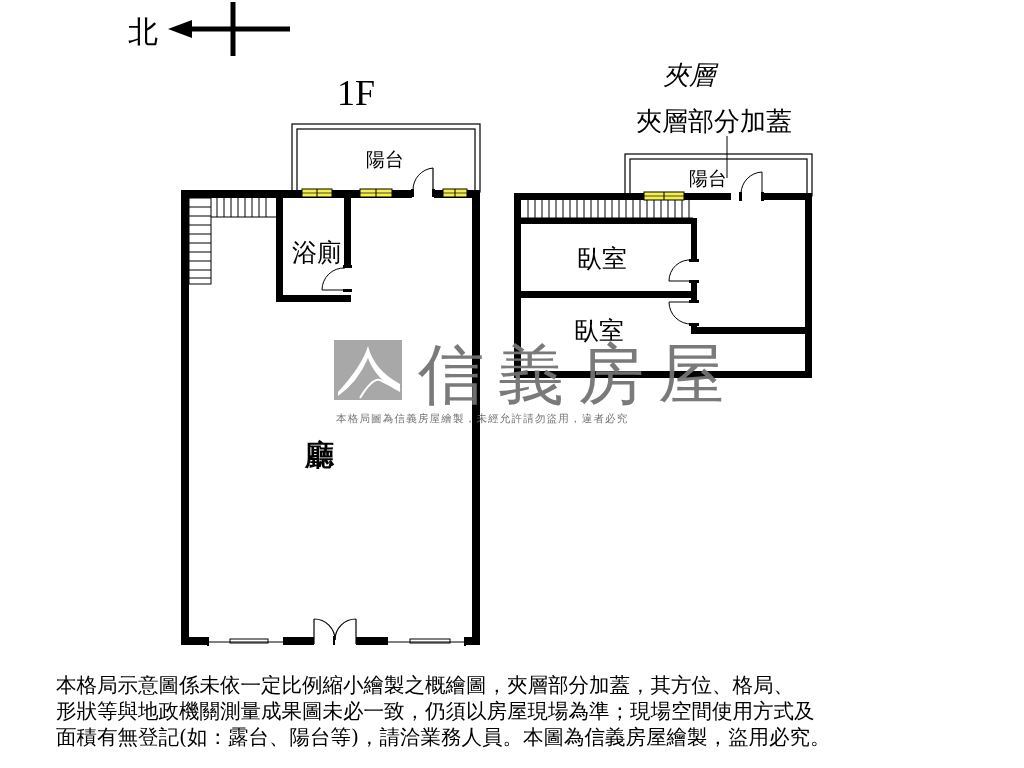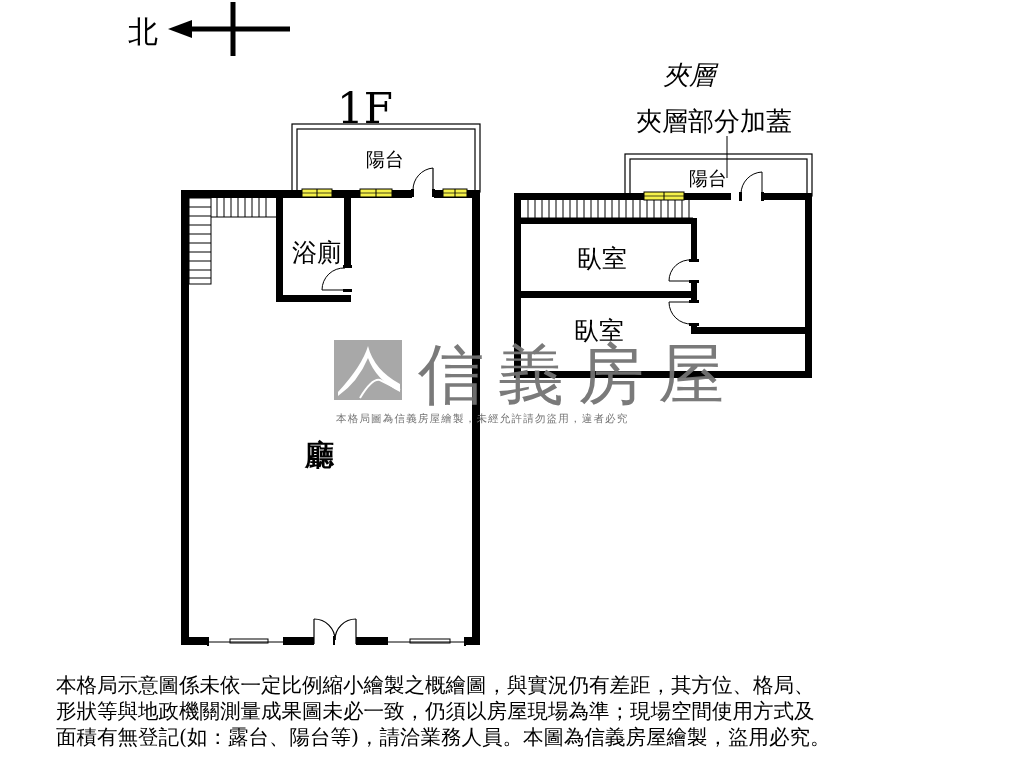--- a/index.html
+++ b/index.html
@@ -194,32 +194,32 @@
       <rect x="689" y="300" width="10" height="3" fill="#000" stroke="none"></rect>
       <rect x="689" y="323" width="10" height="3" fill="#000" stroke="none"></rect>
       <line x1="669" y1="302" x2="692" y2="302"></line>
       <path d="M669,302 A22,22 0 0 0 692,324"></path>
     </g>
   </g>
 </svg>
 
 <div class="lbl" style="left:128px;top:12px;font-size:30px;">北</div>
 
-<div class="lbl" style="left:337px;top:84px;font-size:42px;">1F</div>
+<div class="lbl" style="left:337px;top:72px;font-size:36px;font-family:Liberation Serif, serif;">1F</div>
 <div class="lbl" style="left:366px;top:147px;font-size:19px;">陽台</div>
 <div class="lbl" style="left:292px;top:236px;font-size:25px;">浴廁</div>
 
 <div class="wm" style="left:418px;top:330px;font-size:66px;letter-spacing:14px;opacity:0.95;">信義房屋</div>
 <div class="wm" style="left:336px;top:412px;font-size:10.5px;letter-spacing:1.2px;">本格局圖為信義房屋繪製，未經允許請勿盜用，違者必究</div>
 
 <div class="lbl" style="left:305px;top:436px;font-size:29px;font-weight:bold;">廳</div>
 
 <div class="lbl" style="left:663px;top:58px;font-size:26px;font-style:italic;">夾層</div>
 <div class="lbl" style="left:636px;top:104px;font-size:26px;">夾層部分加蓋</div>
 <div class="lbl" style="left:689px;top:166px;font-size:19px;">陽台</div>
 <div class="lbl" style="left:577px;top:242px;font-size:25px;">臥室</div>
 <div class="lbl" style="left:574px;top:314px;font-size:25px;">臥室</div>
 
 <div class="note">
-  <div>本格局示意圖係未依一定比例縮小繪製之概繪圖，與實況仍有差距，其方位、格局、</div>
+  <div>本格局示意圖係未依一定比例縮小繪製之概繪圖，夾層部分加蓋，其方位、格局、</div>
   <div>形狀等與地政機關測量成果圖未必一致，仍須以房屋現場為準；現場空間使用方式及</div>
   <div>面積有無登記(如：露台、陽台等)，請洽業務人員。本圖為信義房屋繪製，盜用必究。</div>
 </div>
 
 </body></html>

